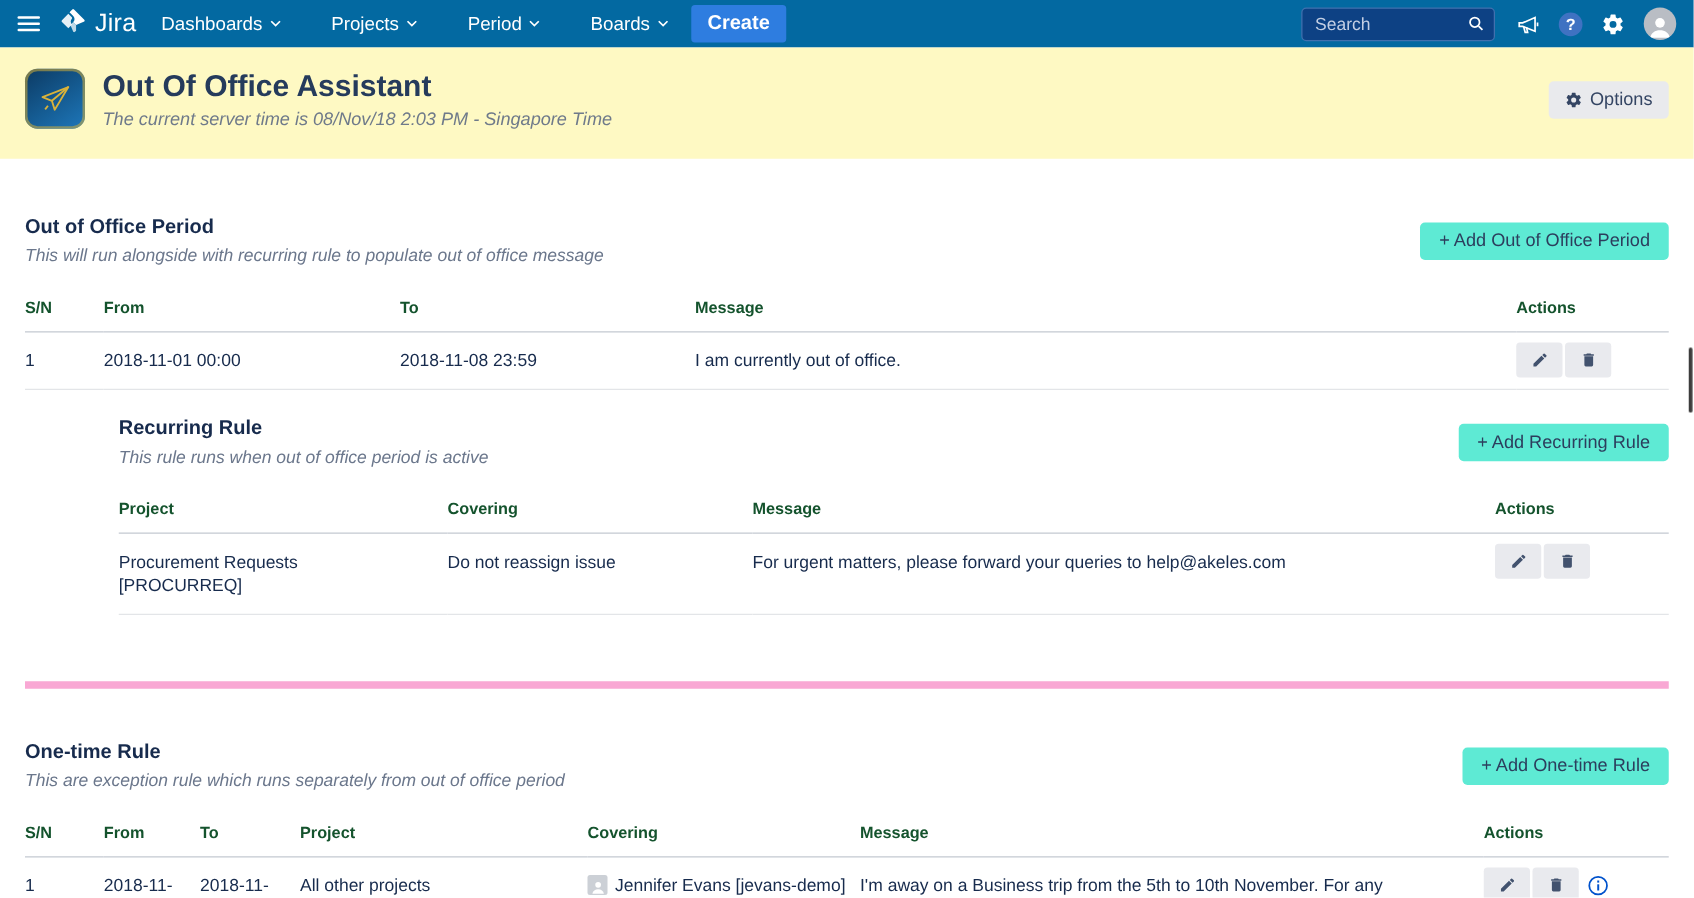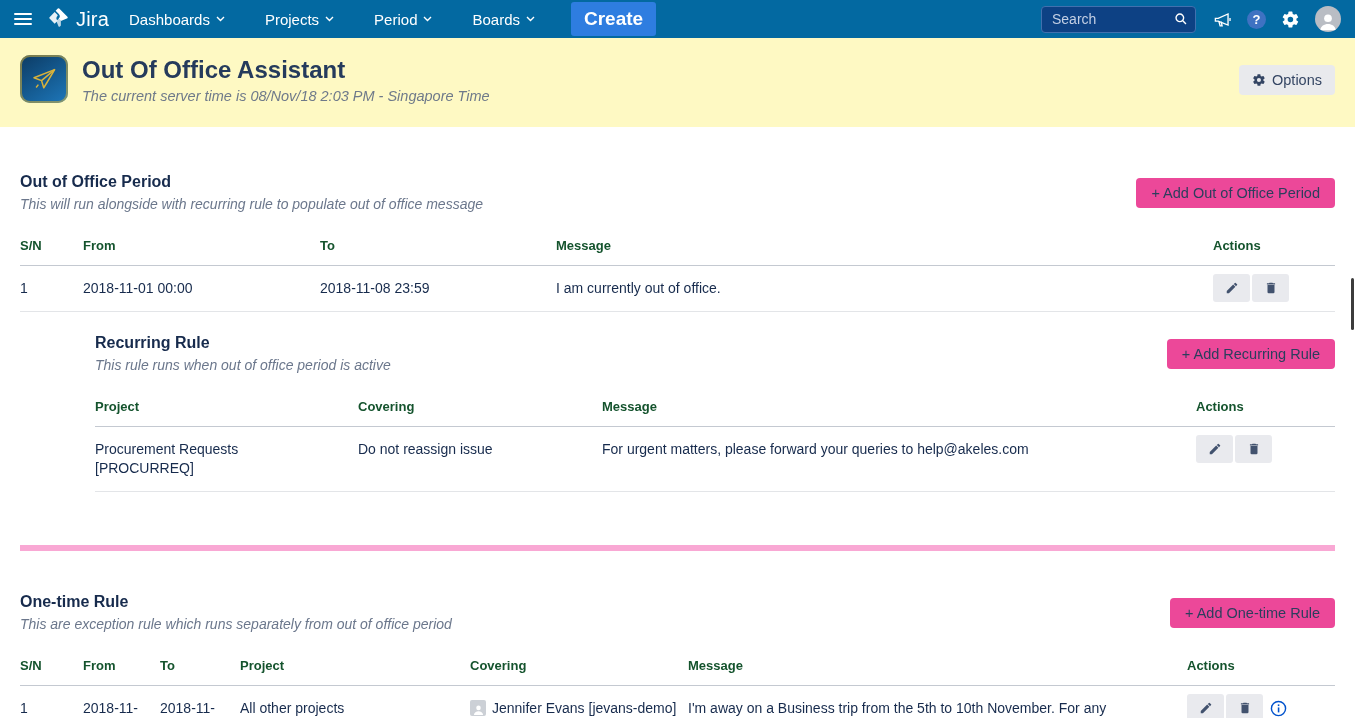--- a/index.html
+++ b/index.html
@@ -9,22 +9,22 @@
   
   .navbar { height:38px; background:#0369a1; display:flex; align-items:center;
     padding:0 14px; color:#fff; }
   .hamburger { width:18px; display:flex; flex-direction:column; gap:3px; cursor:pointer; }
   .hamburger span { height:2px; background:#fff; border-radius:1px; }
   .brand { display:flex; align-items:center; gap:7px; margin:0 20px 0 16px; cursor:pointer; }
   .brand-word { font-size:20px; font-weight:500; letter-spacing:.2px; }
   .nav-items { display:flex; align-items:center; gap:40px; }
   .nav-item { display:flex; align-items:center; gap:6px; font-size:15px; cursor:pointer; }
   .chev { width:9px; height:6px; }
-  .create-btn { margin-left:36px; background:#2e7de0; color:#fff; border:none;
-    font-size:19px; font-weight:600; padding:6px 13px; border-radius:3px; cursor:pointer;
+  .create-btn { margin-left:18px; background:#2e7de0; color:#fff; border:none;
+    font-size:16px; font-weight:600; padding:6px 13px; border-radius:3px; cursor:pointer;
     font-family:inherit;text-align:right; }
   .nav-right { margin-left:auto; display:flex; align-items:center; gap:15px; }
   .search-wrap { position:relative; margin-right:2px; }
   .search-input { width:155px; height:27px; background:#0d4184; border:1px solid #4170ae;
     border-radius:4px; color:#fff; font-size:14px; padding:4px 28px 4px 10px; font-family:inherit; }
   .search-input::placeholder { color:#c3cfe4; }
   .search-icon { position:absolute; right:8px; top:6px; }
   .nav-icon { cursor:pointer; display:flex; align-items:center; }
   .help-circle { width:19px; height:19px; border-radius:50%; background:#3f72c2; color:#fff;
     font-size:13px; font-weight:700; display:flex; align-items:center; justify-content:center; }
@@ -41,21 +41,21 @@
   .page-subtitle { font-style:italic; font-size:14.5px; color:#6f7a8a; margin-top:3px; }
   .options-btn { margin-left:auto; align-self:center; background:#e9eaed; border:none;
     border-radius:4px; padding:7px 13px; font-size:14.5px; color:#344563; cursor:pointer;
     display:flex; align-items:center; gap:6px; font-family:inherit; }
 
   
   .main { padding:0 20px; }
   .section-head { display:flex; align-items:center; }
   .section-titles h2 { font-size:16px; font-weight:700; color:#172B4D; }
   .section-titles p { font-style:italic; font-size:14px; color:#6B778C; margin-top:5px; }
-  .add-btn { margin-left:auto; background:#ec4899; border:none; border-radius:4px;
+  .add-btn { margin-left:auto; background:#5eead4; border:none; border-radius:4px;
     padding:7px 15px; font-size:14.5px; color:#2c3e5d; cursor:pointer; font-family:inherit; }
 
   .sec-period { margin-top:46px; }
   table { width:100%; border-collapse:collapse; table-layout:fixed; margin-top:14px; }
   th { text-align:left; font-size:13px; font-weight:700; color:#14532d;
     padding:12px 10px 12px 0; border-bottom:1px solid #c4c9d1; }
   td { font-size:14px; color:#172B4D; padding:13px 10px 13px 0;
     border-bottom:1px solid #e3e5e8; vertical-align:top; line-height:19px;
     overflow-wrap:break-word; }
   td.actions-cell { padding-top:8px; padding-bottom:8px; }

